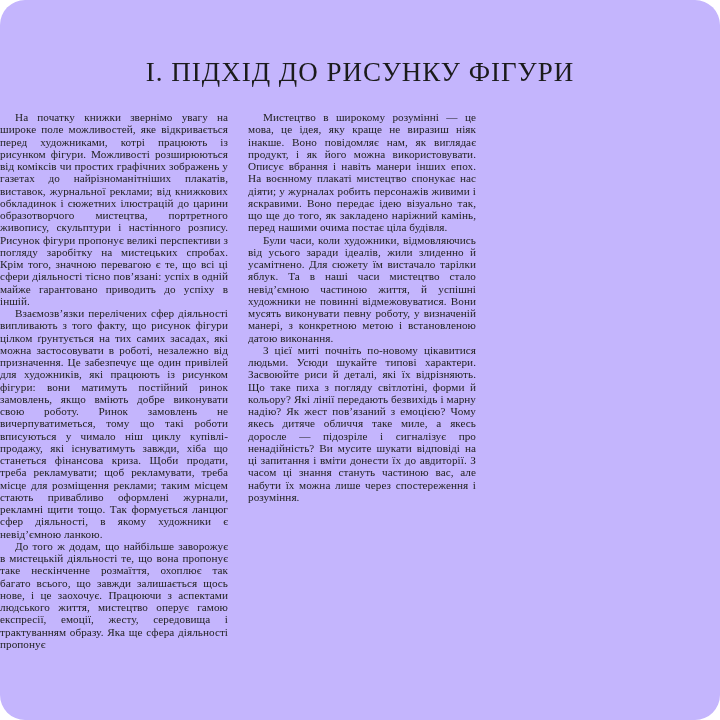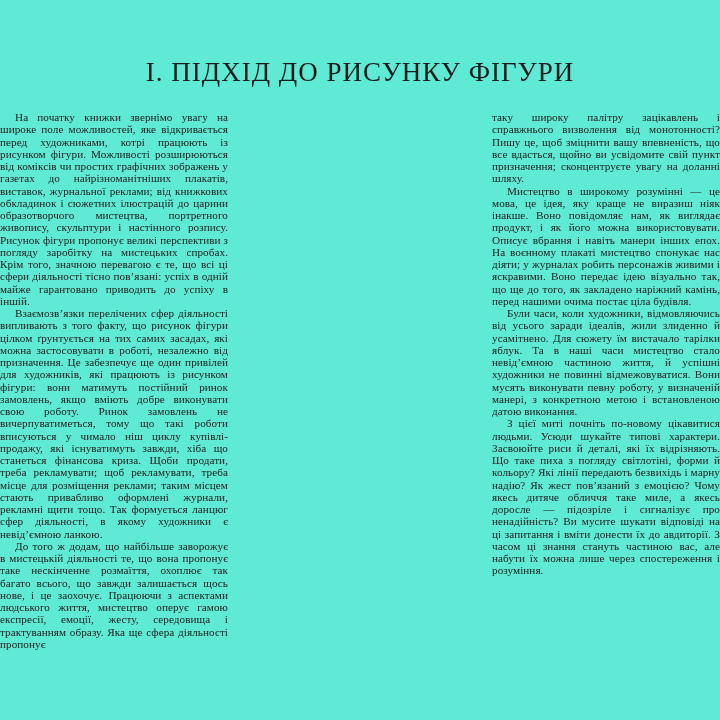--- a/index.html
+++ b/index.html
@@ -4,39 +4,40 @@
 <style>
   html, body {
     margin: 0;
     padding: 0;
     background: #ffffff;
   }
   .page {
     position: relative;
     width: 720px;
     height: 720px;
-    background: #5eead4;
+    background: #c4b5fd;
     overflow: hidden;
     font-family: "Liberation Serif", "DejaVu Serif", serif;
     color: #1f1f1f;
+    border-radius: 25px;
   }
   .chapter-title {
     margin: 0;
     padding-top: 57px;
     text-align: center;
     font-size: 27px;
     font-weight: 400;
     letter-spacing: 1px;
     color: #1b1b1b;
     font-family: "Liberation Serif", "DejaVu Serif", serif;
   }
   .columns {
     display: flex;
-    justify-content: space-between;
-    gap: 12px;
+    justify-content: flex-start;
+    gap: 20px;
     margin-top: 23px;
   }
   .col {
     width: 228px;
     text-align: justify;
     font-size: 11.2px;
     line-height: 12.25px;
     color: #222222;
     letter-spacing: 0.05px;
   }
@@ -66,21 +67,20 @@
 
   <div class="columns">
 
     <div class="col">
       <p>На початку книжки звернімо увагу на широке поле можливостей, яке відкривається перед художниками, котрі працюють із рисунком фігури. Можливості розширюються від коміксів чи простих графічних зображень у газетах до найрізноманітніших плакатів, виставок, журнальної реклами; від книжкових обкладинок і сюжетних ілюстрацій до царини образотворчого мистецтва, портретного живопису, скульптури і настінного розпису. Рисунок фігури пропонує великі перспективи з погляду заробітку на мистецьких спробах. Крім того, значною перевагою є те, що всі ці сфери діяльності тісно пов’язані: успіх в одній майже гарантовано приводить до успіху в іншій.</p>
       <p>Взаємозв’язки перелічених сфер діяльності випливають з того факту, що рисунок фігури цілком ґрунтується на тих самих засадах, які можна застосовувати в роботі, незалежно від призначення. Це забезпечує ще один привілей для художників, які працюють із рисунком фігури: вони матимуть постійний ринок замовлень, якщо вміють добре виконувати свою роботу. Ринок замовлень не вичерпуватиметься, тому що такі роботи вписуються у чимало ніш циклу купівлі-продажу, які існуватимуть завжди, хіба що станеться фінансова криза. Щоби продати, треба рекламувати; щоб рекламувати, треба місце для розміщення реклами; таким місцем стають привабливо оформлені журнали, рекламні щити тощо. Так формується ланцюг сфер діяльності, в якому художники є невід’ємною ланкою.</p>
       <p>До того ж додам, що найбільше заворожує в мистецькій діяльності те, що вона пропонує таке нескінченне розмаїття, охоплює так багато всього, що завжди залишається щось нове, і це заохочує. Працюючи з аспектами людського життя, мистецтво оперує гамою експресії, емоції, жесту, середовища і трактуванням образу. Яка ще сфера діяльності пропонує</p>
     </div>
 
     <div class="col">
-      <p class="no-indent">таку широку палітру зацікавлень і справжнього визволення від монотонності? Пишу це, щоб зміцнити вашу впевненість, що все вдасться, щойно ви усвідомите свій пункт призначення; сконцентруєте увагу на доланні шляху.</p>
       <p>Мистецтво в широкому розумінні — це мова, це ідея, яку краще не виразиш ніяк інакше. Воно повідомляє нам, як виглядає продукт, і як його можна використовувати. Описує вбрання і навіть манери інших епох. На воєнному плакаті мистецтво спонукає нас діяти; у журналах робить персонажів живими і яскравими. Воно передає ідею візуально так, що ще до того, як закладено наріжний камінь, перед нашими очима постає ціла будівля.</p>
       <p>Були часи, коли художники, відмовляючись від усього заради ідеалів, жили злиденно й усамітнено. Для сюжету їм вистачало тарілки яблук. Та в наші часи мистецтво стало невід’ємною частиною життя, й успішні художники не повинні відмежовуватися. Вони мусять виконувати певну роботу, у визначеній манері, з конкретною метою і встановленою датою виконання.</p>
       <p>З цієї миті почніть по-новому цікавитися людьми. Усюди шукайте типові характери. Засвоюйте риси й деталі, які їх відрізняють. Що таке пиха з погляду світлотіні, форми й кольору? Які лінії передають безвихідь і марну надію? Як жест пов’язаний з емоцією? Чому якесь дитяче обличчя таке миле, а якесь доросле — підозріле і сигналізує про ненадійність? Ви мусите шукати відповіді на ці запитання і вміти донести їх до авдиторії. З часом ці знання стануть частиною вас, але набути їх можна лише через спостереження і розуміння.</p>
     </div>
 
   </div>
 
   <div class="page-number">17</div>
 
 </div>

